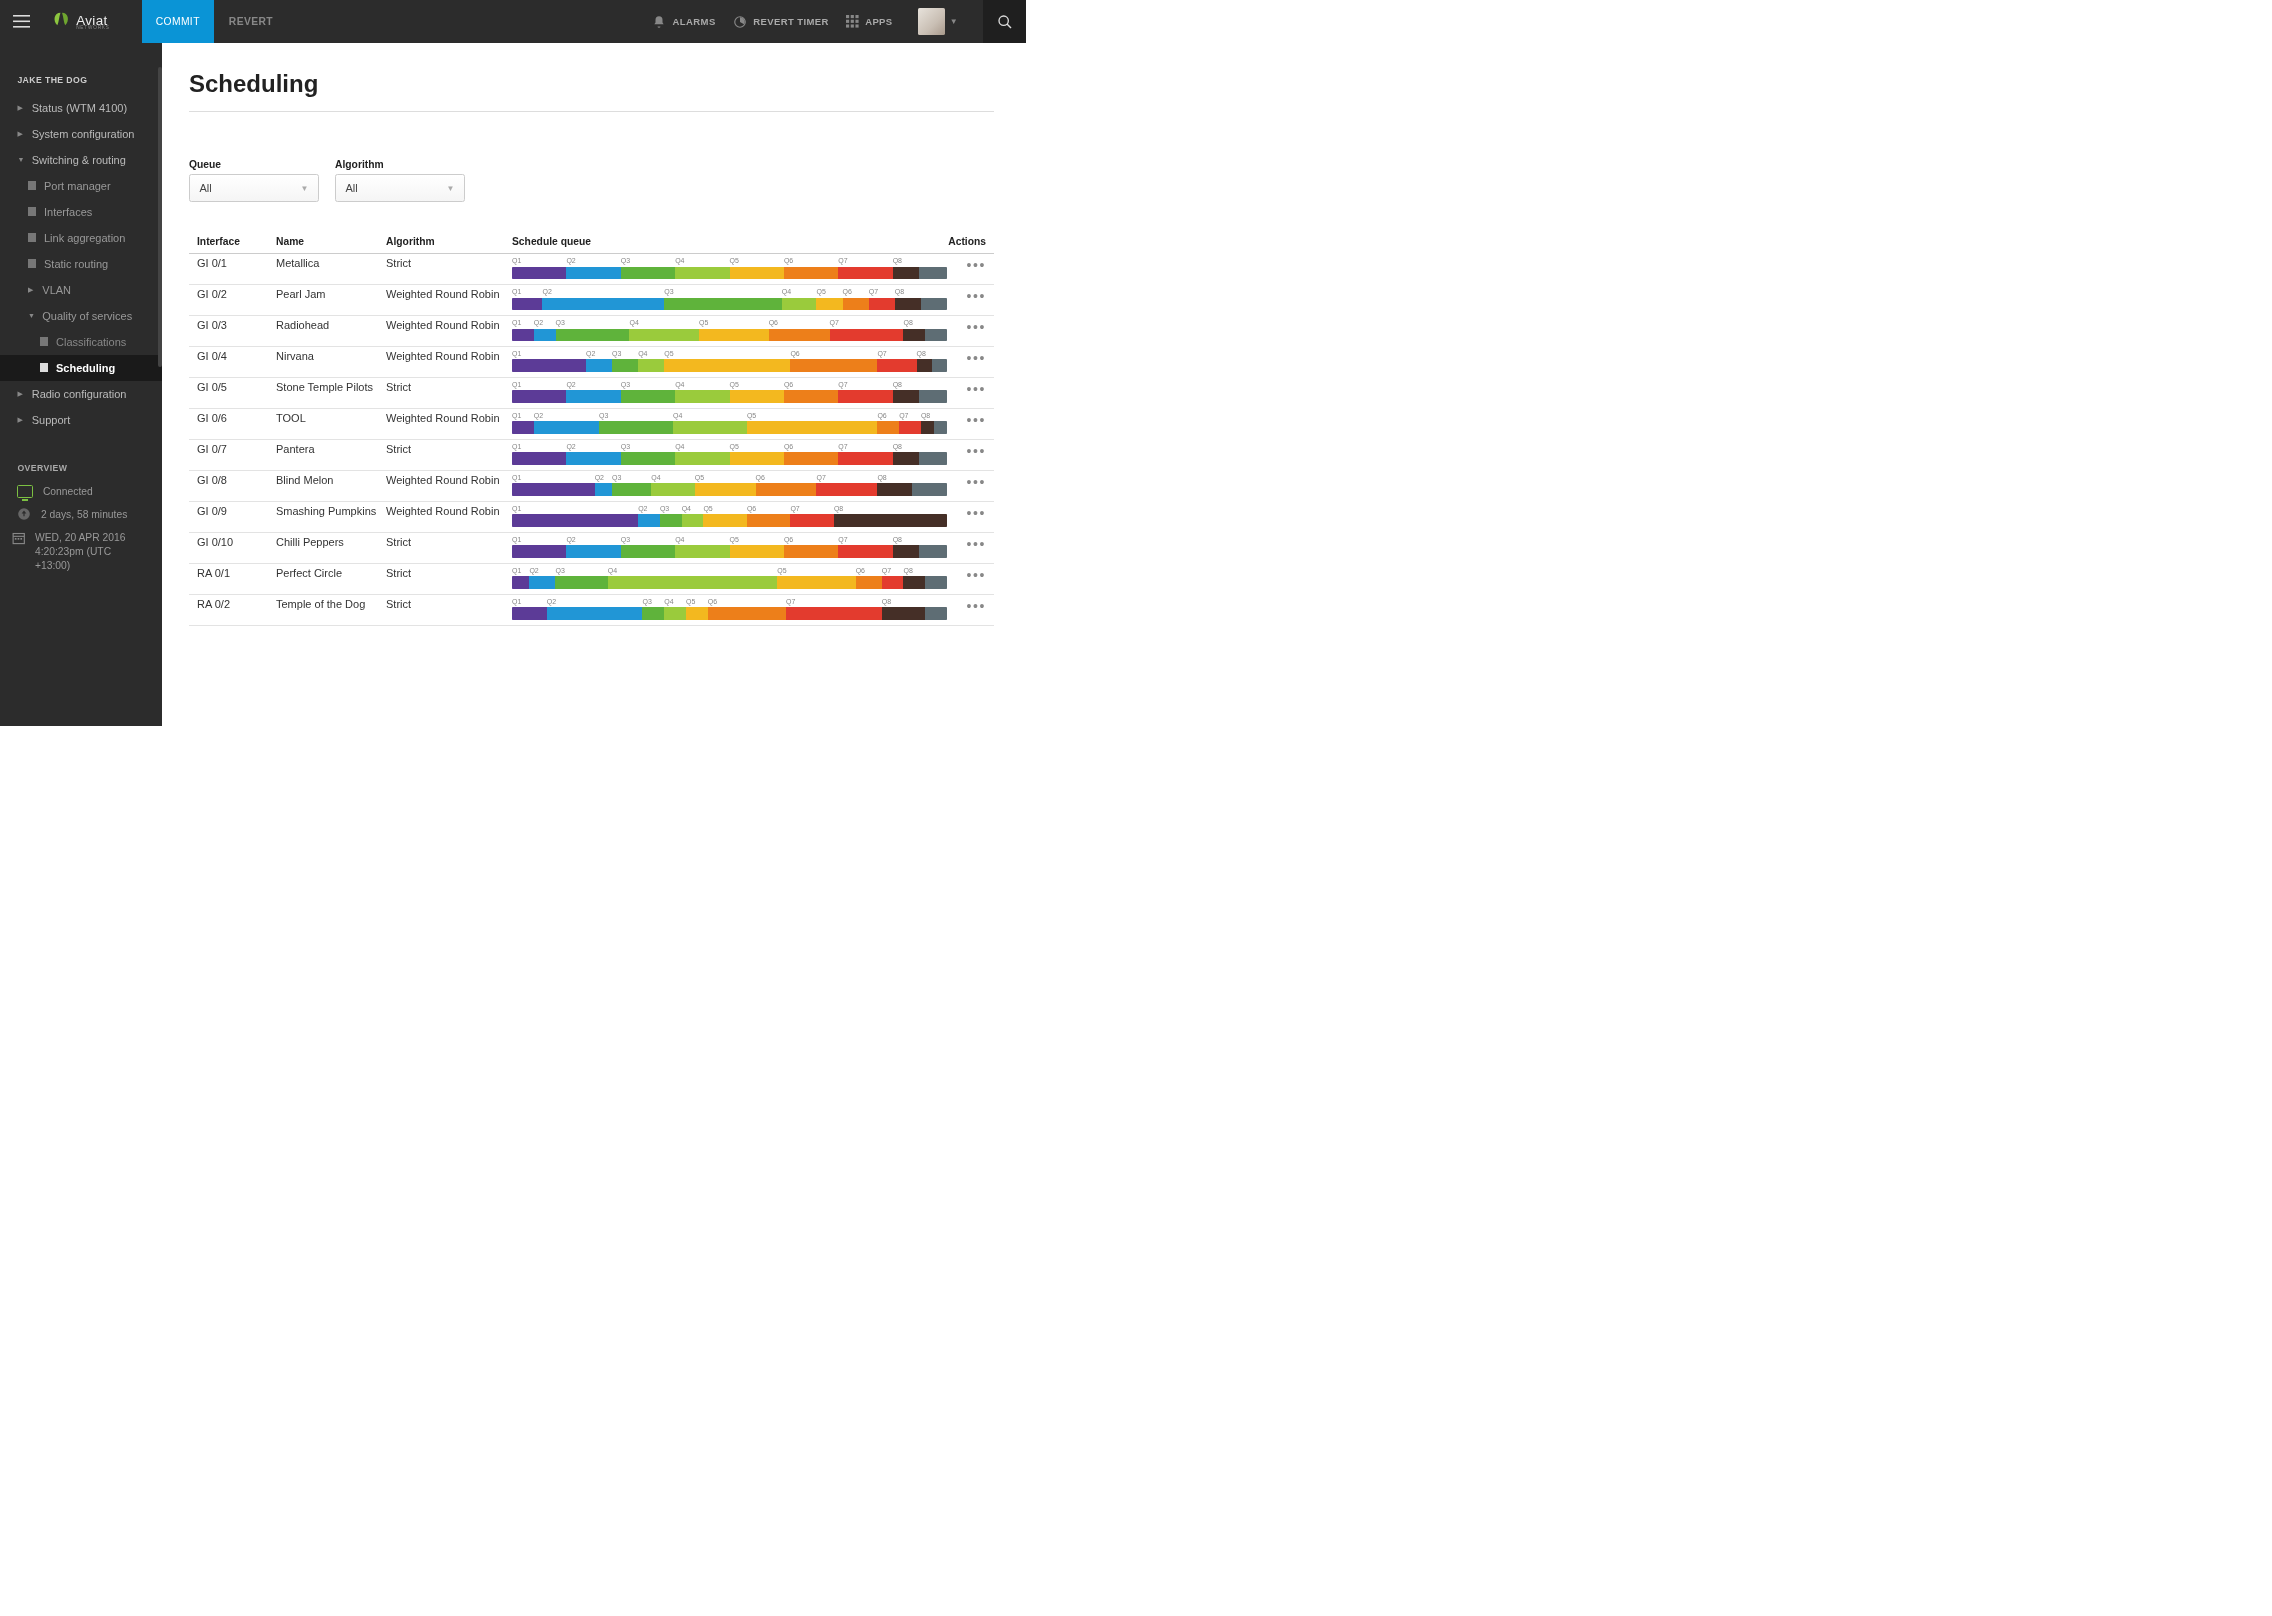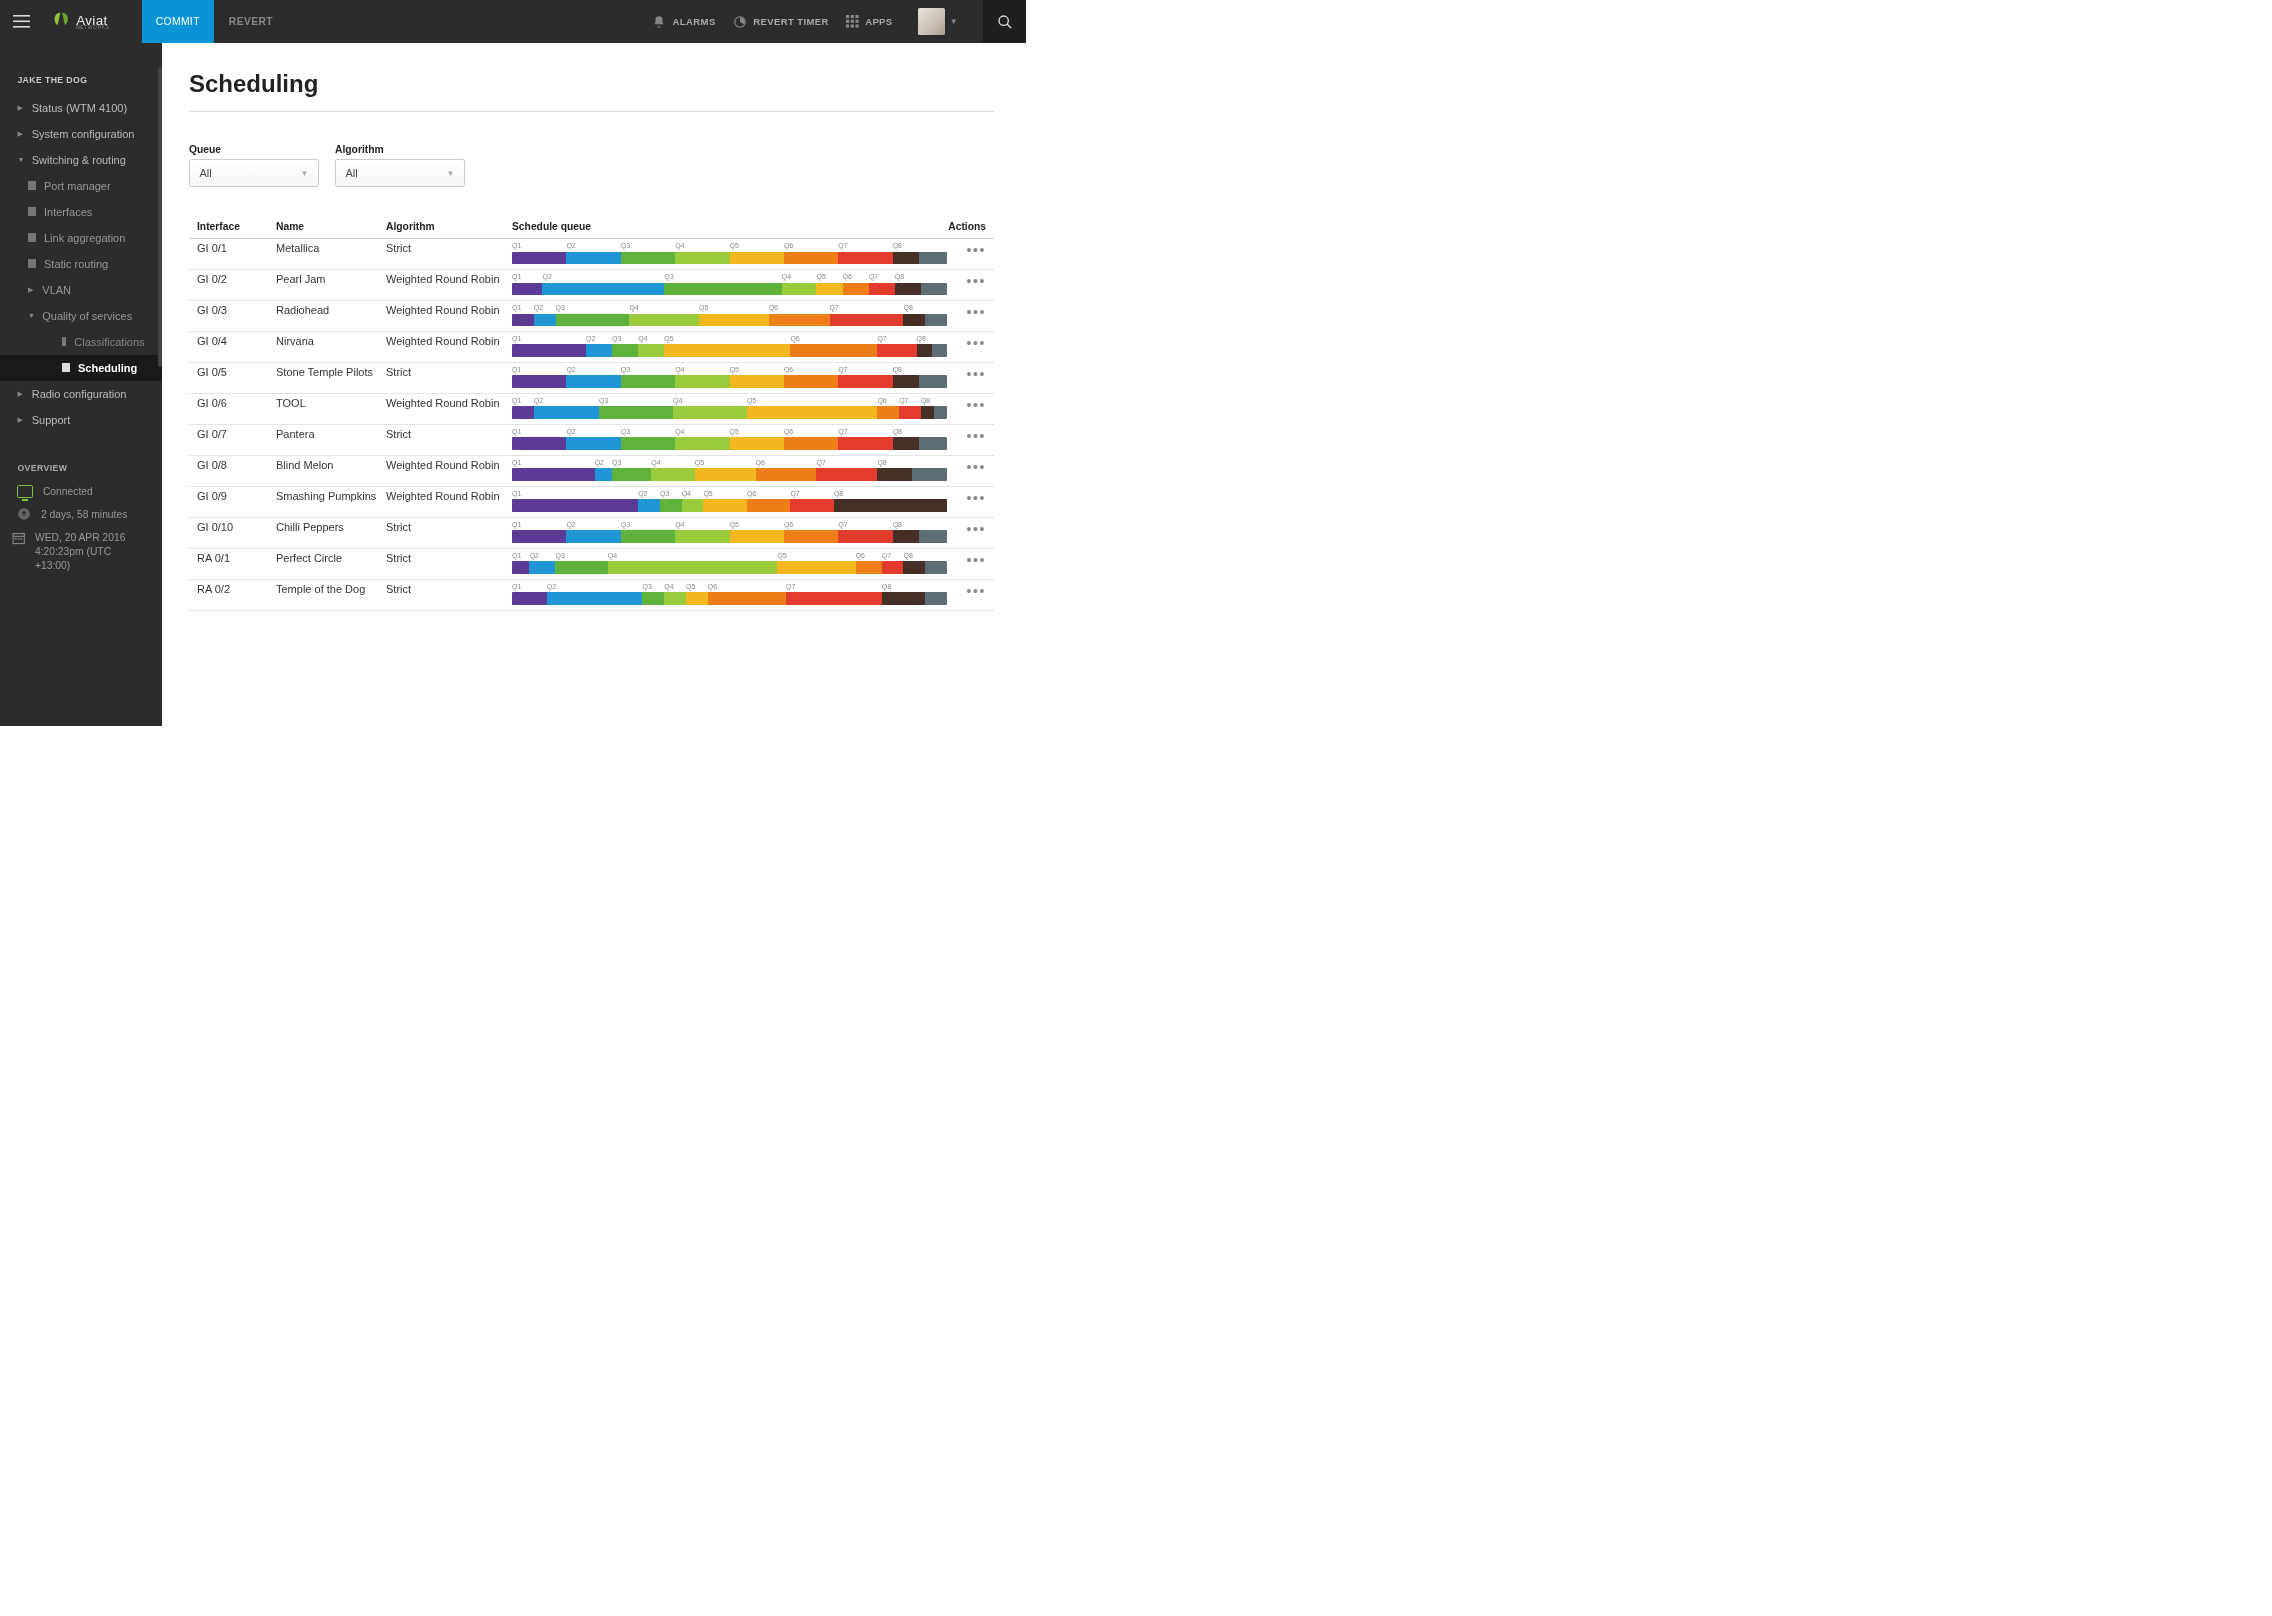--- a/index.html
+++ b/index.html
@@ -26,21 +26,21 @@
 .search-cell svg { fill:#ddd; }
 
 
 .body { flex:1; display:flex; overflow:hidden; }
 .sidebar { width:162px; background:#2c2c2c; color:#aaa; overflow-y:auto; position:relative; }
 .sidebar-inner { padding:16px 0 16px 0; }
 .side-title { font-size:8.7px; font-weight:700; color:#ccc; letter-spacing:0.4px; padding: 16px 17.4px 9.5px; }
 .side-item { display:flex; align-items:center; gap:8px; padding:7px 17.4px; cursor:pointer; font-size:11px; color:#bbb; }
 .side-item.level1 { padding-left:17.4px; }
 .side-item.level2 { padding-left:28px; color:#999; }
-.side-item.level3 { padding-left:62px; color:#888; }
+.side-item.level3 { padding-left:40px; color:#888; }
 .side-item.active { background:#1a1a1a; color:#fff; font-weight:600; }
 .caret { width:6.3px; display:inline-block; font-size:7px; color:#888; }
 .doc-icon { width:8px; height:9.5px; background:#777; display:inline-block; }
 .doc-icon.light { background:#ddd; }
 .side-sep { height:14px; }
 .overview-title { font-size:8.7px; font-weight:700; color:#aaa; padding:16px 17.4px 8px; letter-spacing:0.4px; }
 .ov-row { display:flex; align-items:center; gap:9.5px; padding:4.7px 17.4px; color:#999; font-size:10.3px;}
 .ov-row svg { fill:#888; }
 .conn-icon { width:16px; height:12.6px; border:1.6px solid #7cc142; border-radius:1.6px; position:relative;}
 .conn-icon:after{content:""; position:absolute; width:6.3px; height:1.6px; background:#7cc142; bottom:-4px; left:3.2px;}
@@ -49,21 +49,21 @@
 
 
 .main { flex:1; background:#fff; overflow-y:auto; padding:27px 32px 47px 27px; }
 h1.page-title { font-size:24px; font-weight:700; color:#222; border-bottom:0.8px solid #ddd; padding-bottom:12.6px; margin-bottom:32px;}
 .filters { display:flex; align-items:flex-end; gap:16px; margin-bottom:27px;}
 .filters-left { flex:0 0 410px; }
 .sub-title { font-size:16px; font-weight:700; color:#222; margin-bottom:9.5px;}
 .search-box { display:flex; align-items:center; border:0.8px solid #ccc; border-radius:2.4px; padding:6.3px 9.5px; gap:6.3px; width:410px; }
 .search-box input { border:none; outline:none; font-size:11px; flex:1; color:#333; }
 .search-box input::placeholder { color:#aaa; }
-.filter-col { display:flex; flex-direction:column; gap:4.7px;}
+.filter-col { display:flex; flex-direction:column; gap:4.7px;margin-top:15px;}
 .filter-label { font-size:10.3px; font-weight:600; color:#222;}
 .select { width:130px; height:28px; border:0.8px solid #ccc; border-radius:2.4px; background:linear-gradient(#fff,#f5f5f5); padding:0 9.5px; display:flex; align-items:center; justify-content:space-between; cursor:pointer; color:#444;}
 .select .chev { font-size:8px; color:#aaa;}
 
 
 .thead { display:flex; font-weight:700; font-size:10.3px; color:#222; padding:6.3px 8px; border-bottom:0.8px solid #ccc;}
 .col-if { width:79px; }
 .col-name { width:110px; }
 .col-algo { width:126px; }
 .col-queue { flex:1; }

